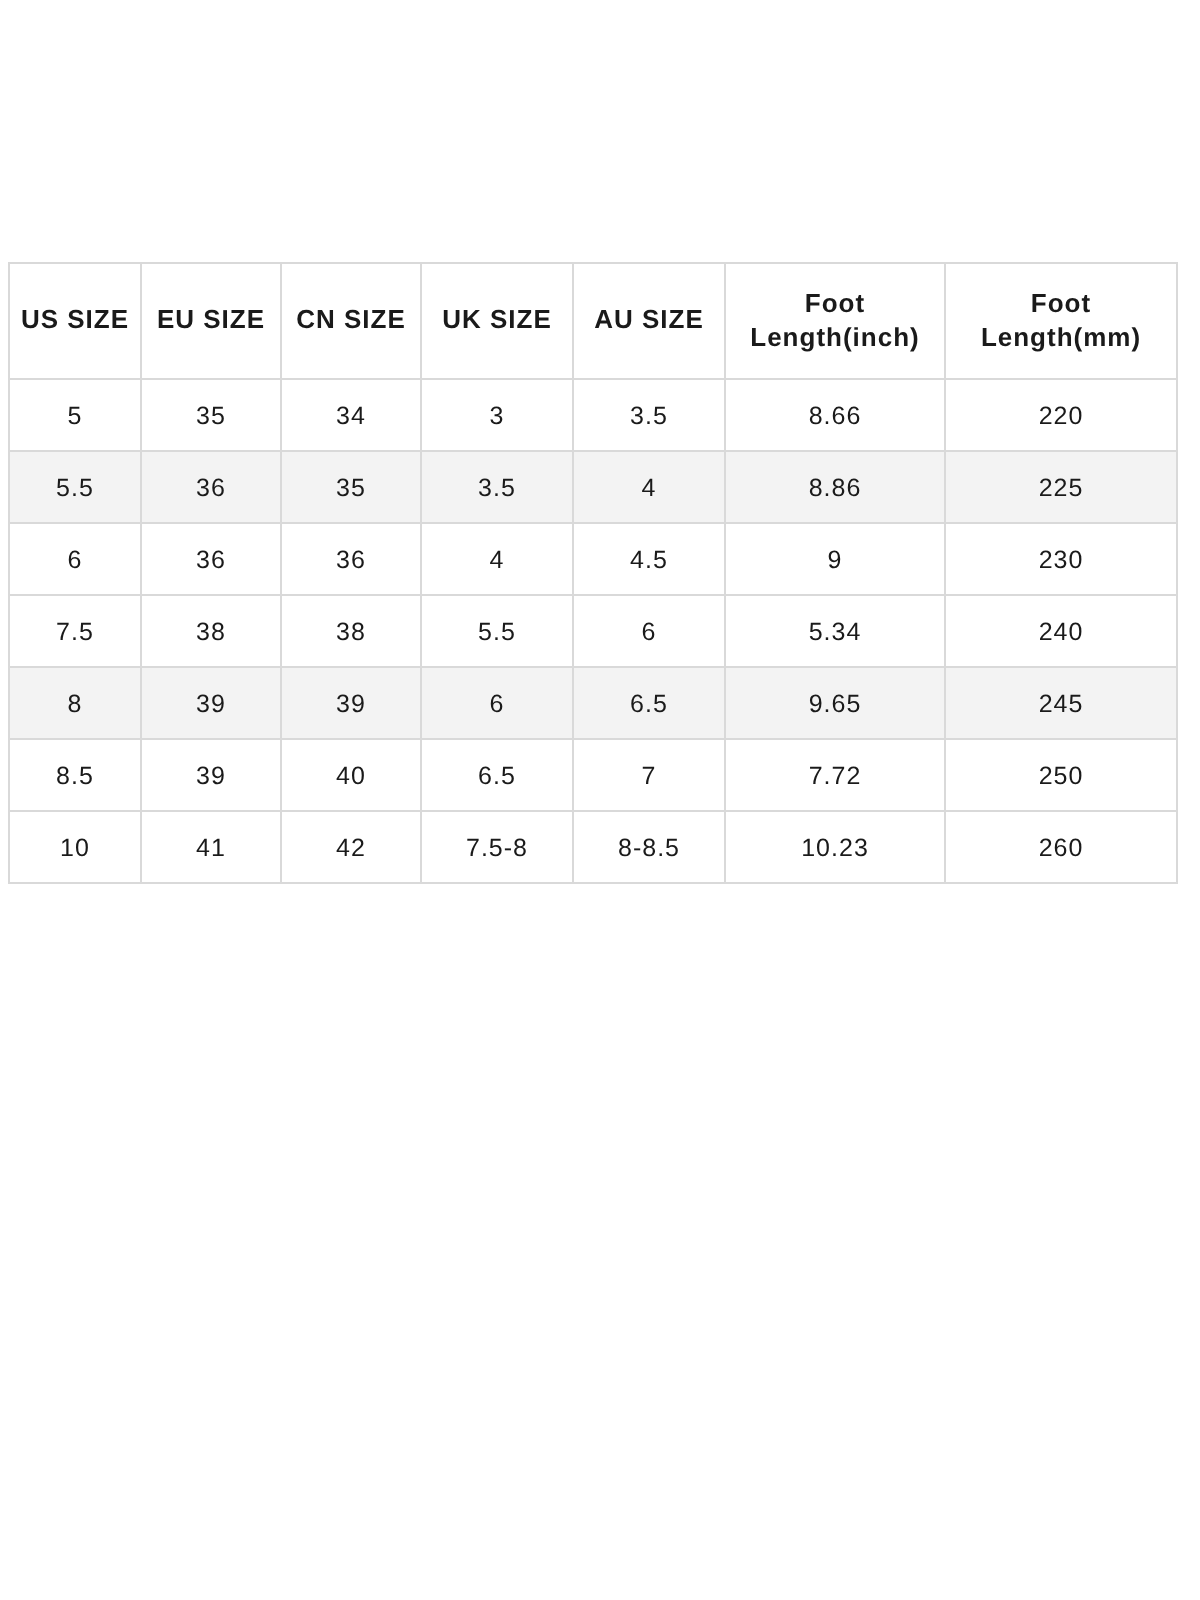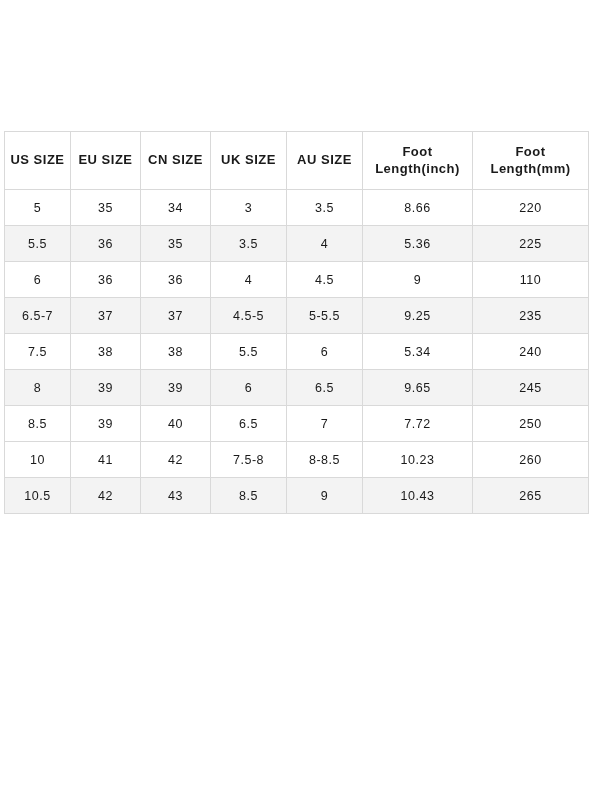--- a/index.html
+++ b/index.html
@@ -103,40 +103,31 @@
         <td>3.5</td>
         <td>8.66</td>
         <td>220</td>
       </tr>
       <tr class="even">
         <td>5.5</td>
         <td>36</td>
         <td>35</td>
         <td>3.5</td>
         <td>4</td>
-        <td>5.36</td>
+        <td>8.86</td>
         <td>225</td>
       </tr>
       <tr class="odd">
         <td>6</td>
         <td>36</td>
         <td>36</td>
         <td>4</td>
         <td>4.5</td>
         <td>9</td>
-        <td>110</td>
-      </tr>
-      <tr class="even">
-        <td>6.5-7</td>
-        <td>37</td>
-        <td>37</td>
-        <td>4.5-5</td>
-        <td>5-5.5</td>
-        <td>9.25</td>
-        <td>235</td>
+        <td>230</td>
       </tr>
       <tr class="odd">
         <td>7.5</td>
         <td>38</td>
         <td>38</td>
         <td>5.5</td>
         <td>6</td>
         <td>5.34</td>
         <td>240</td>
       </tr>
@@ -160,24 +151,15 @@
       </tr>
       <tr class="odd">
         <td>10</td>
         <td>41</td>
         <td>42</td>
         <td>7.5-8</td>
         <td>8-8.5</td>
         <td>10.23</td>
         <td>260</td>
       </tr>
-      <tr class="even">
-        <td>10.5</td>
-        <td>42</td>
-        <td>43</td>
-        <td>8.5</td>
-        <td>9</td>
-        <td>10.43</td>
-        <td>265</td>
-      </tr>
     </tbody>
   </table>
 </div>
 
 </body></html>

